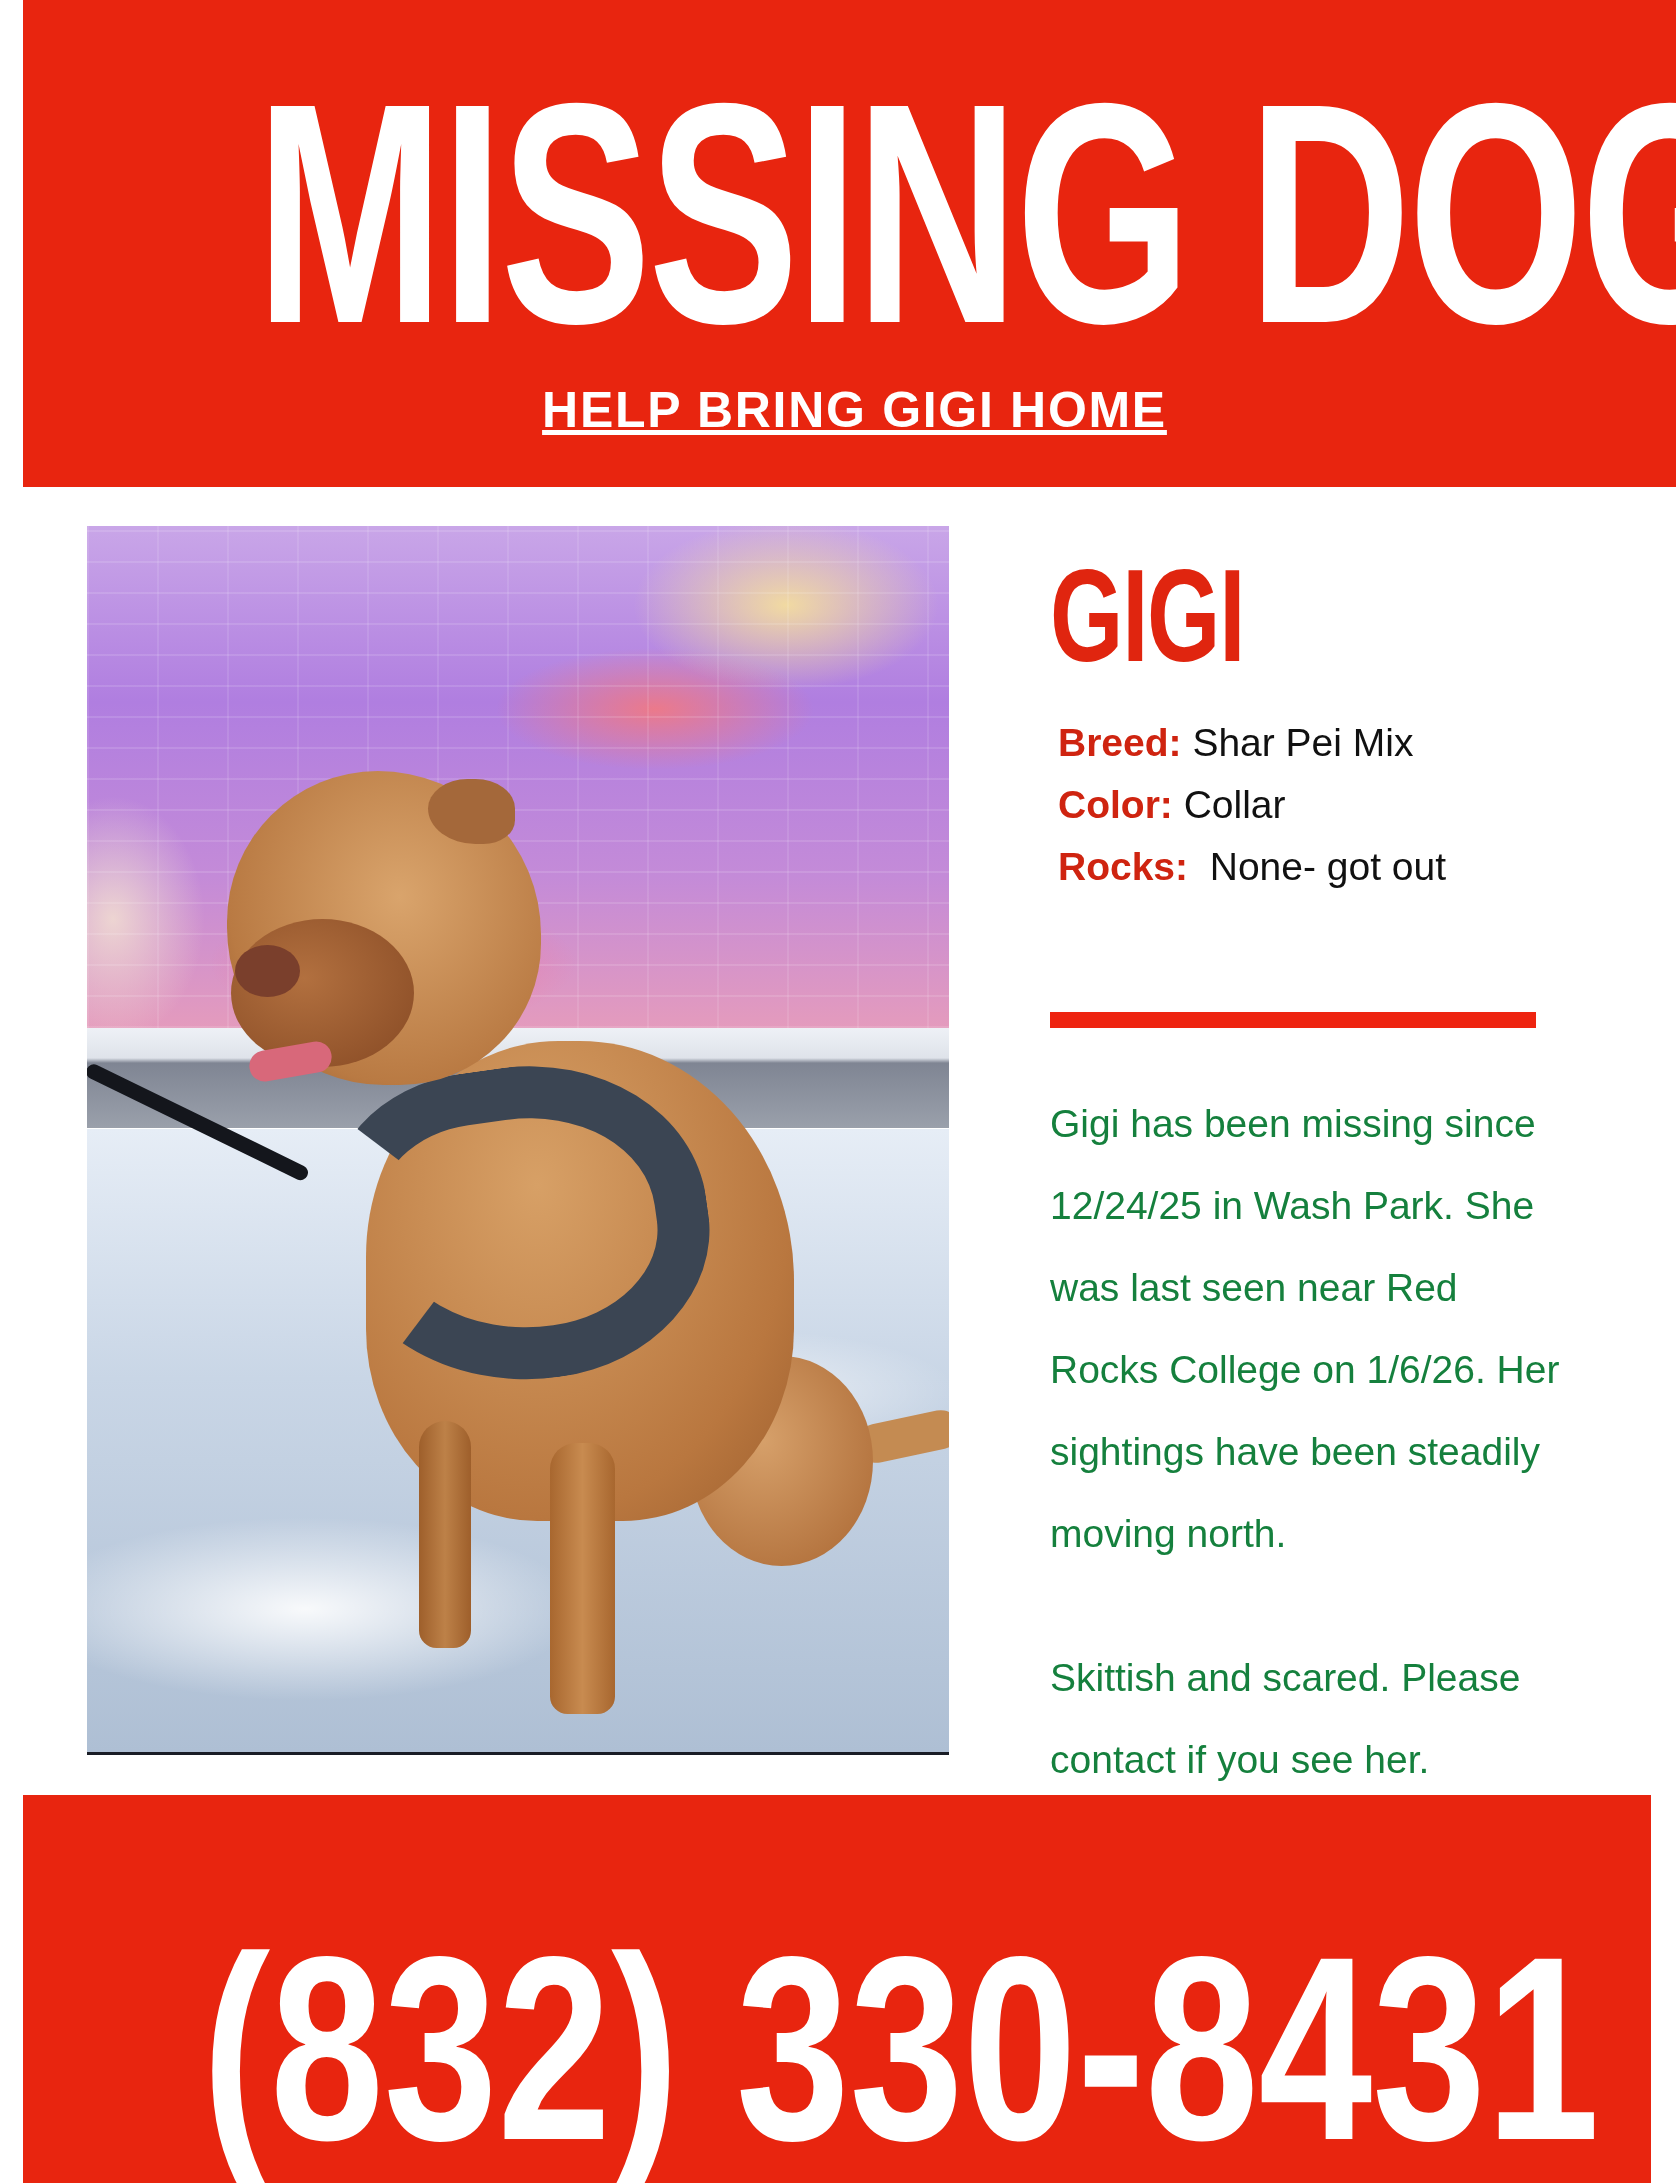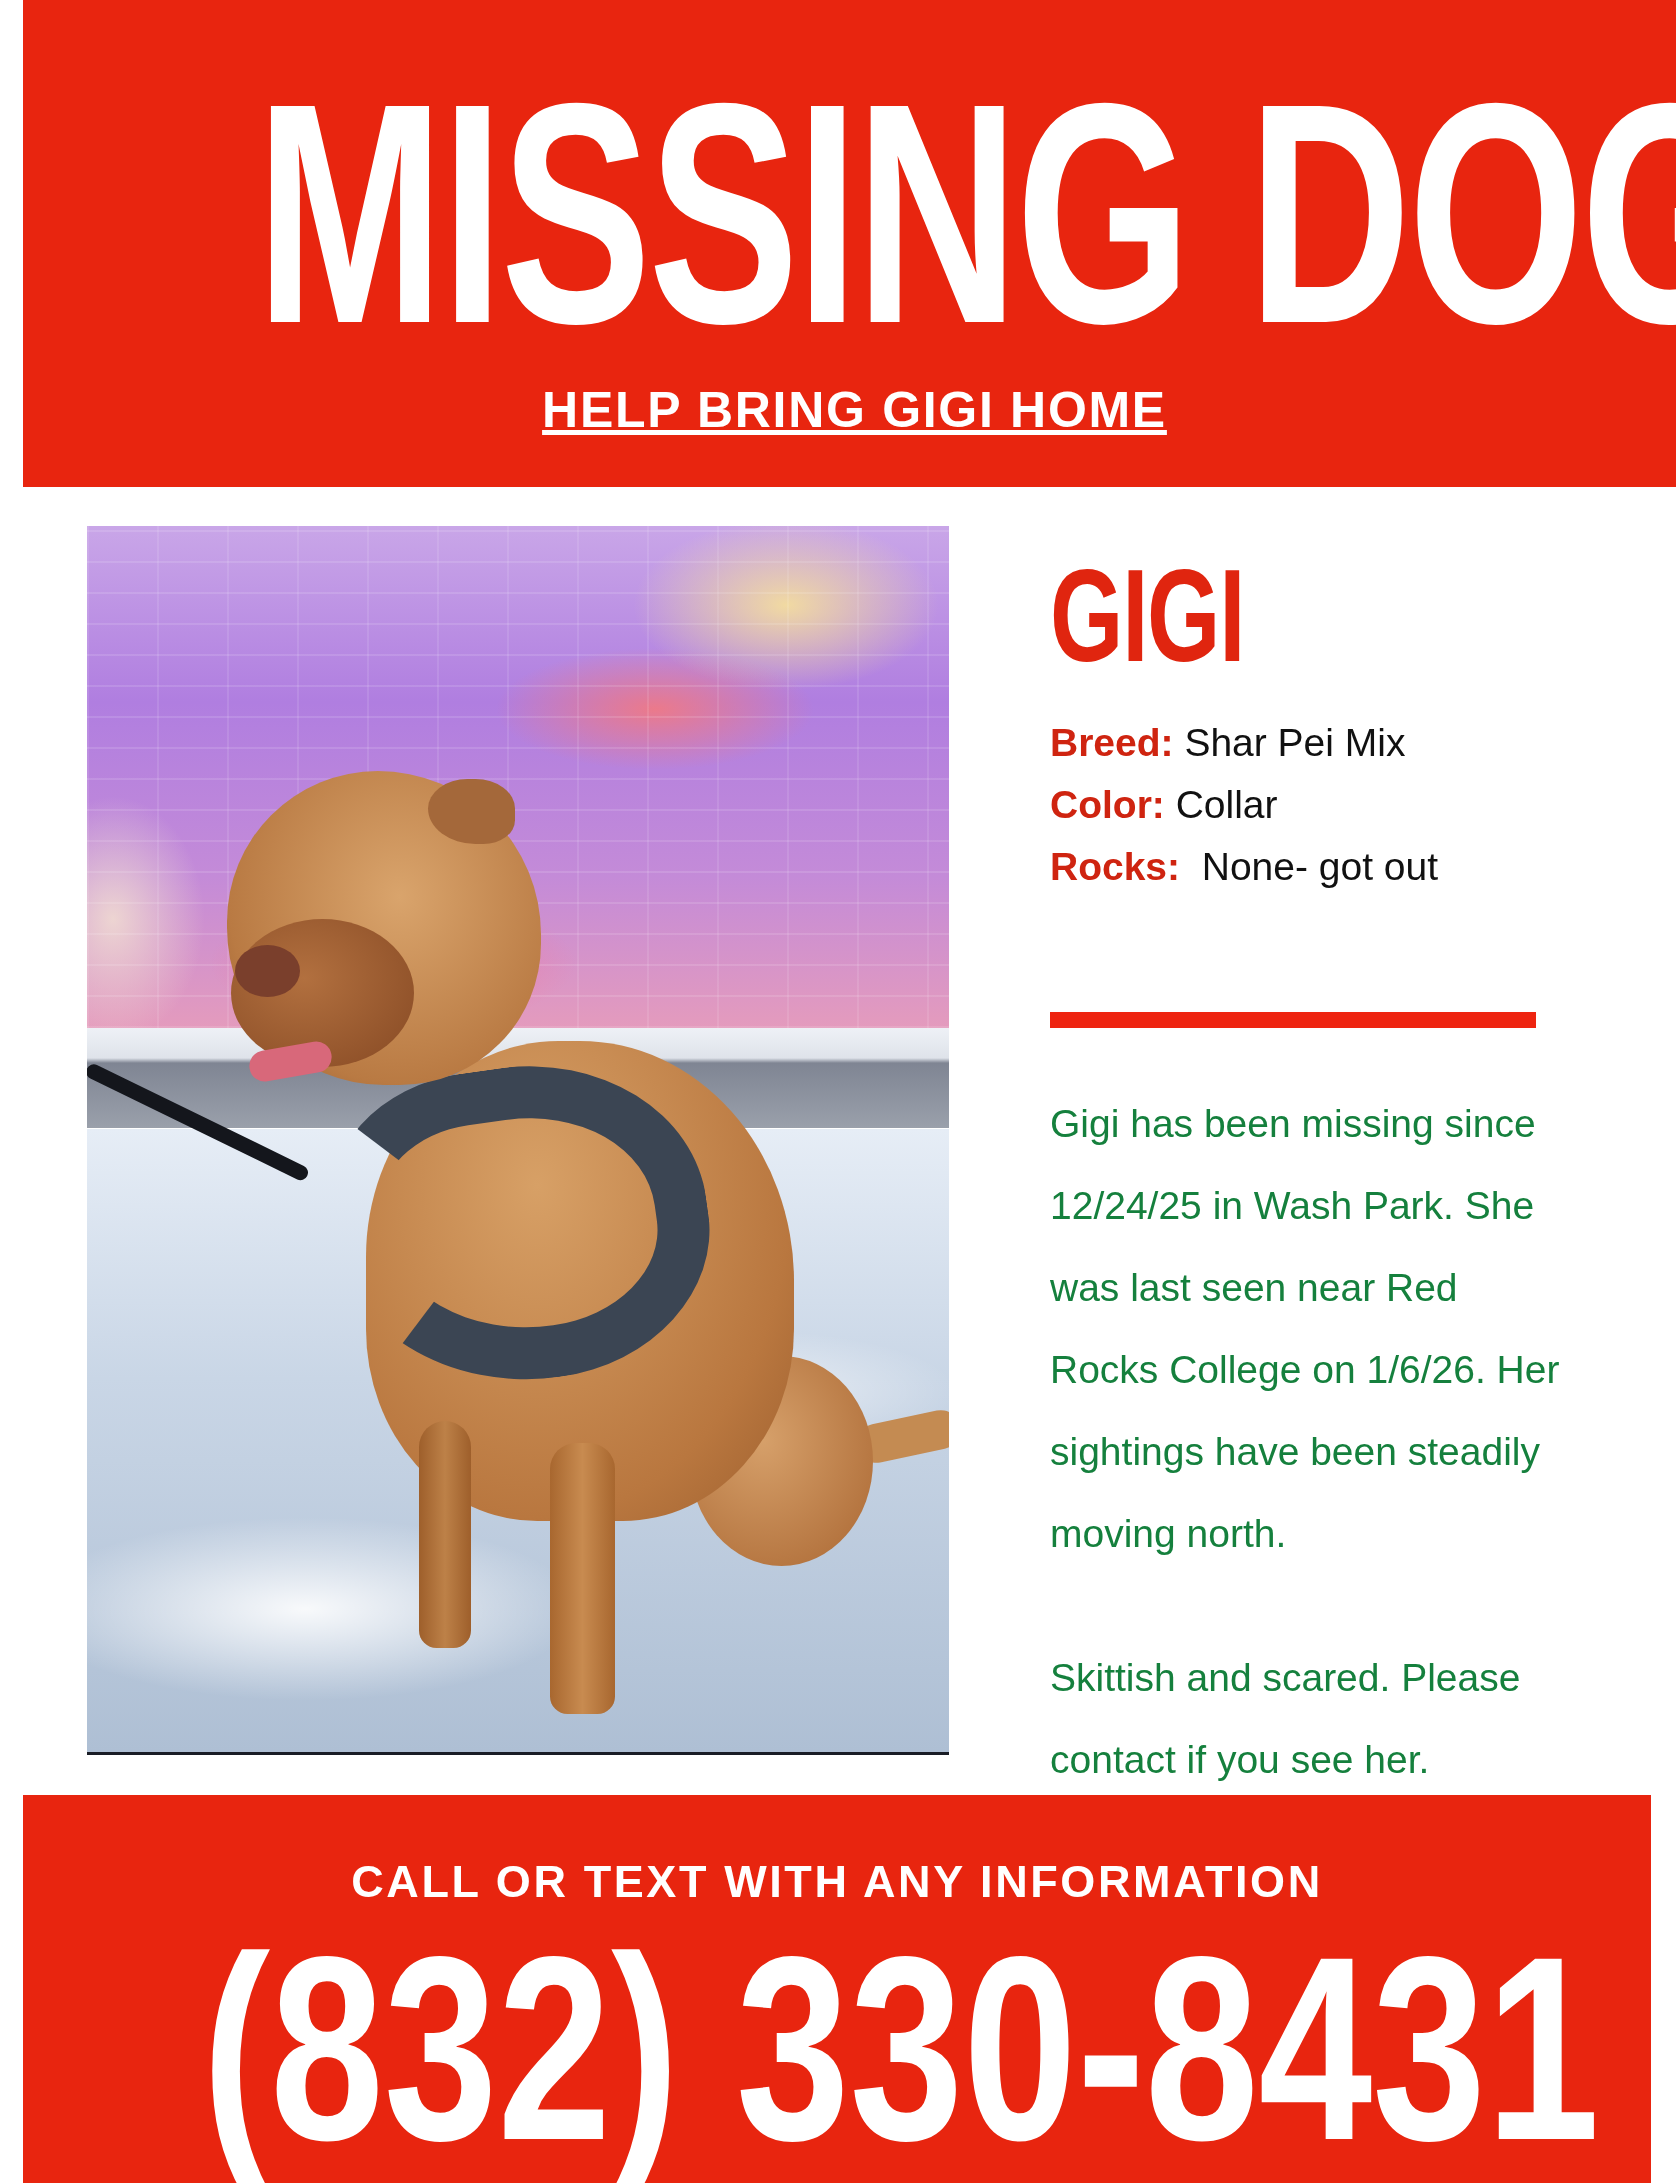--- a/index.html
+++ b/index.html
@@ -235,21 +235,21 @@
       font-weight: 700;
       font-size: 131px;
       line-height: 114px;
       letter-spacing: -1.7px;
       transform: scaleX(0.72);
       transform-origin: left center;
       white-space: nowrap;
     }
     .details {
       position: absolute;
-      left: 0;
+      left: 8px;
       top: 175px;
       width: 576px;
       font-size: 39px;
       line-height: 62px;
       color: #111111;
     }
     .detail-row {
       white-space: nowrap;
     }
     .detail-label {
@@ -346,16 +346,15 @@
 </div>
 
 <div class="divider"></div>
 
 <div class="description">
   <p>Gigi has been missing since 12/24/25 in Wash Park. She was last seen near Red Rocks College on 1/6/26. Her sightings have been steadily moving north.</p>
   <p>Skittish and scared. Please contact if you see her.</p>
 </div>
 
 <div class="banner banner-bottom">
-  <div class="cta">CALL OR TEXT WITH ANY INFORMATION</div>
   <div class="phone">(832) 330-8431</div>
 </div>
 
 
 </body></html>

